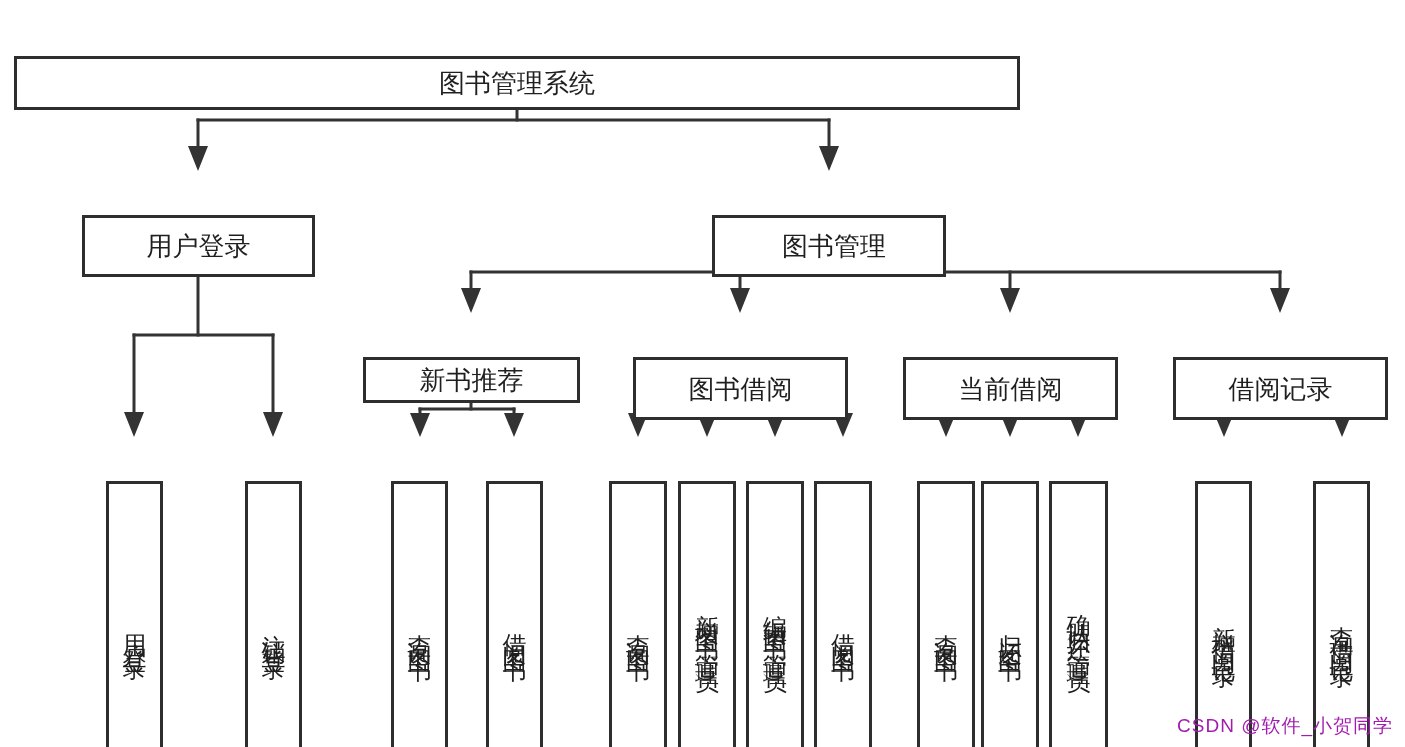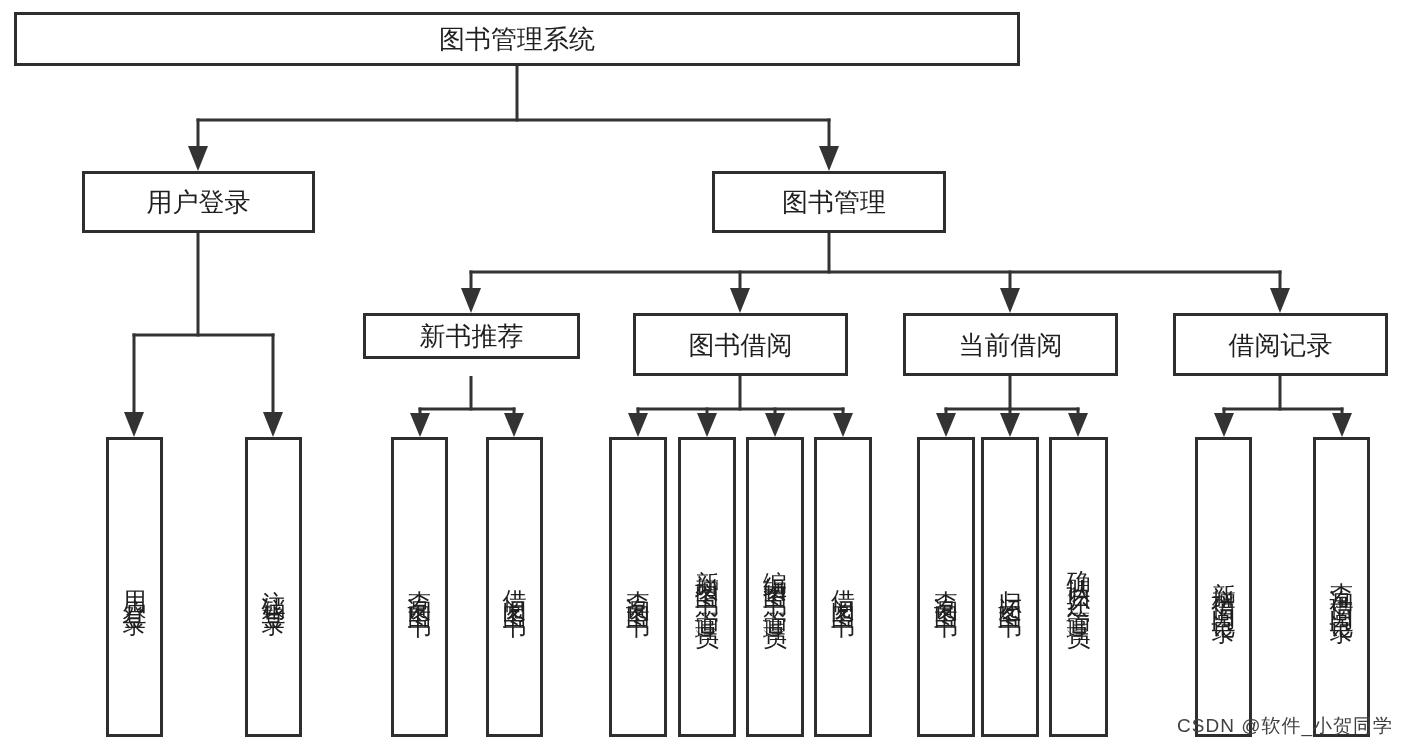--- a/index.html
+++ b/index.html
@@ -24,40 +24,41 @@
   }
   .node {
     position: absolute;
     box-sizing: border-box;
     border: 3px solid #2e2e2e;
     background: #ffffff;
     display: flex;
     align-items: center;
     justify-content: center;
     color: #1f1f1f;
+    margin-top: 44px;
   }
   .node .lbl {
     font-size: 26px;
     line-height: 1;
     white-space: nowrap;
   }
   .leaf .lbl-v {
     writing-mode: vertical-rl;
     text-orientation: mixed;
     font-size: 24px;
     letter-spacing: 8px;
     line-height: 1;
     white-space: nowrap;
   }
   .watermark {
     position: absolute;
     right: 12px;
     bottom: 8px;
     font-size: 19px;
-    color: #404040;
+    color: #a21caf;
     letter-spacing: 1px;
     z-index: 5;
     white-space: nowrap;
   }
   line { stroke: #333333; stroke-width: 3; }
   polygon { fill: #333333; }
 </style>
 </head>
 <body>
 

